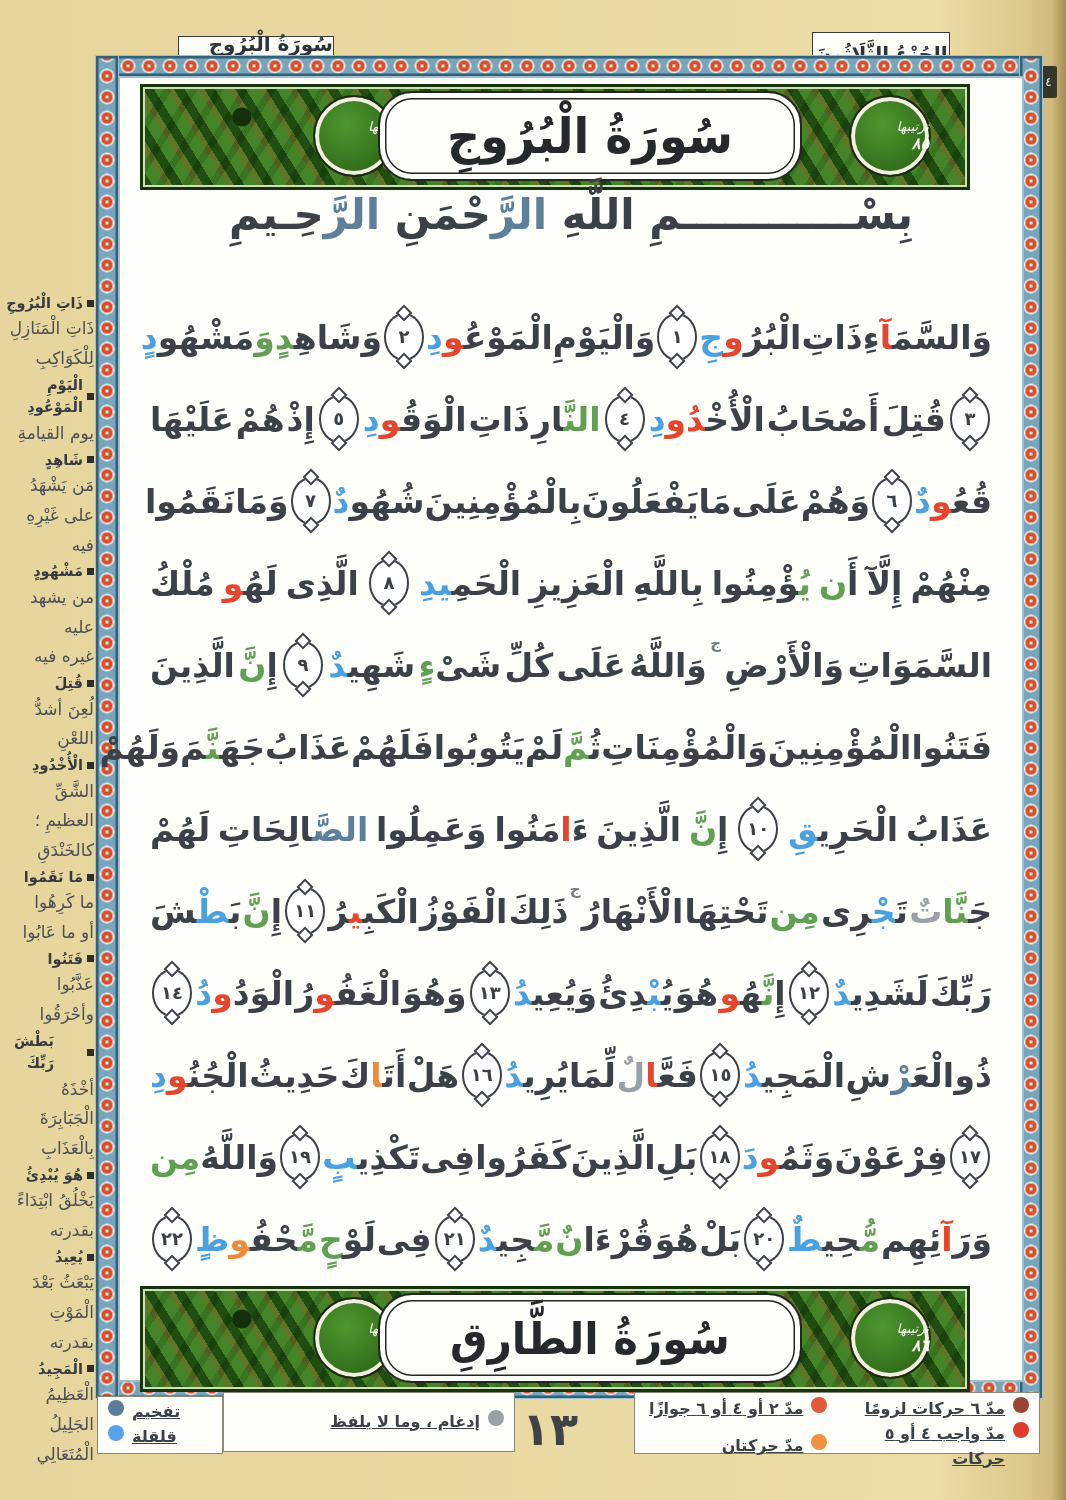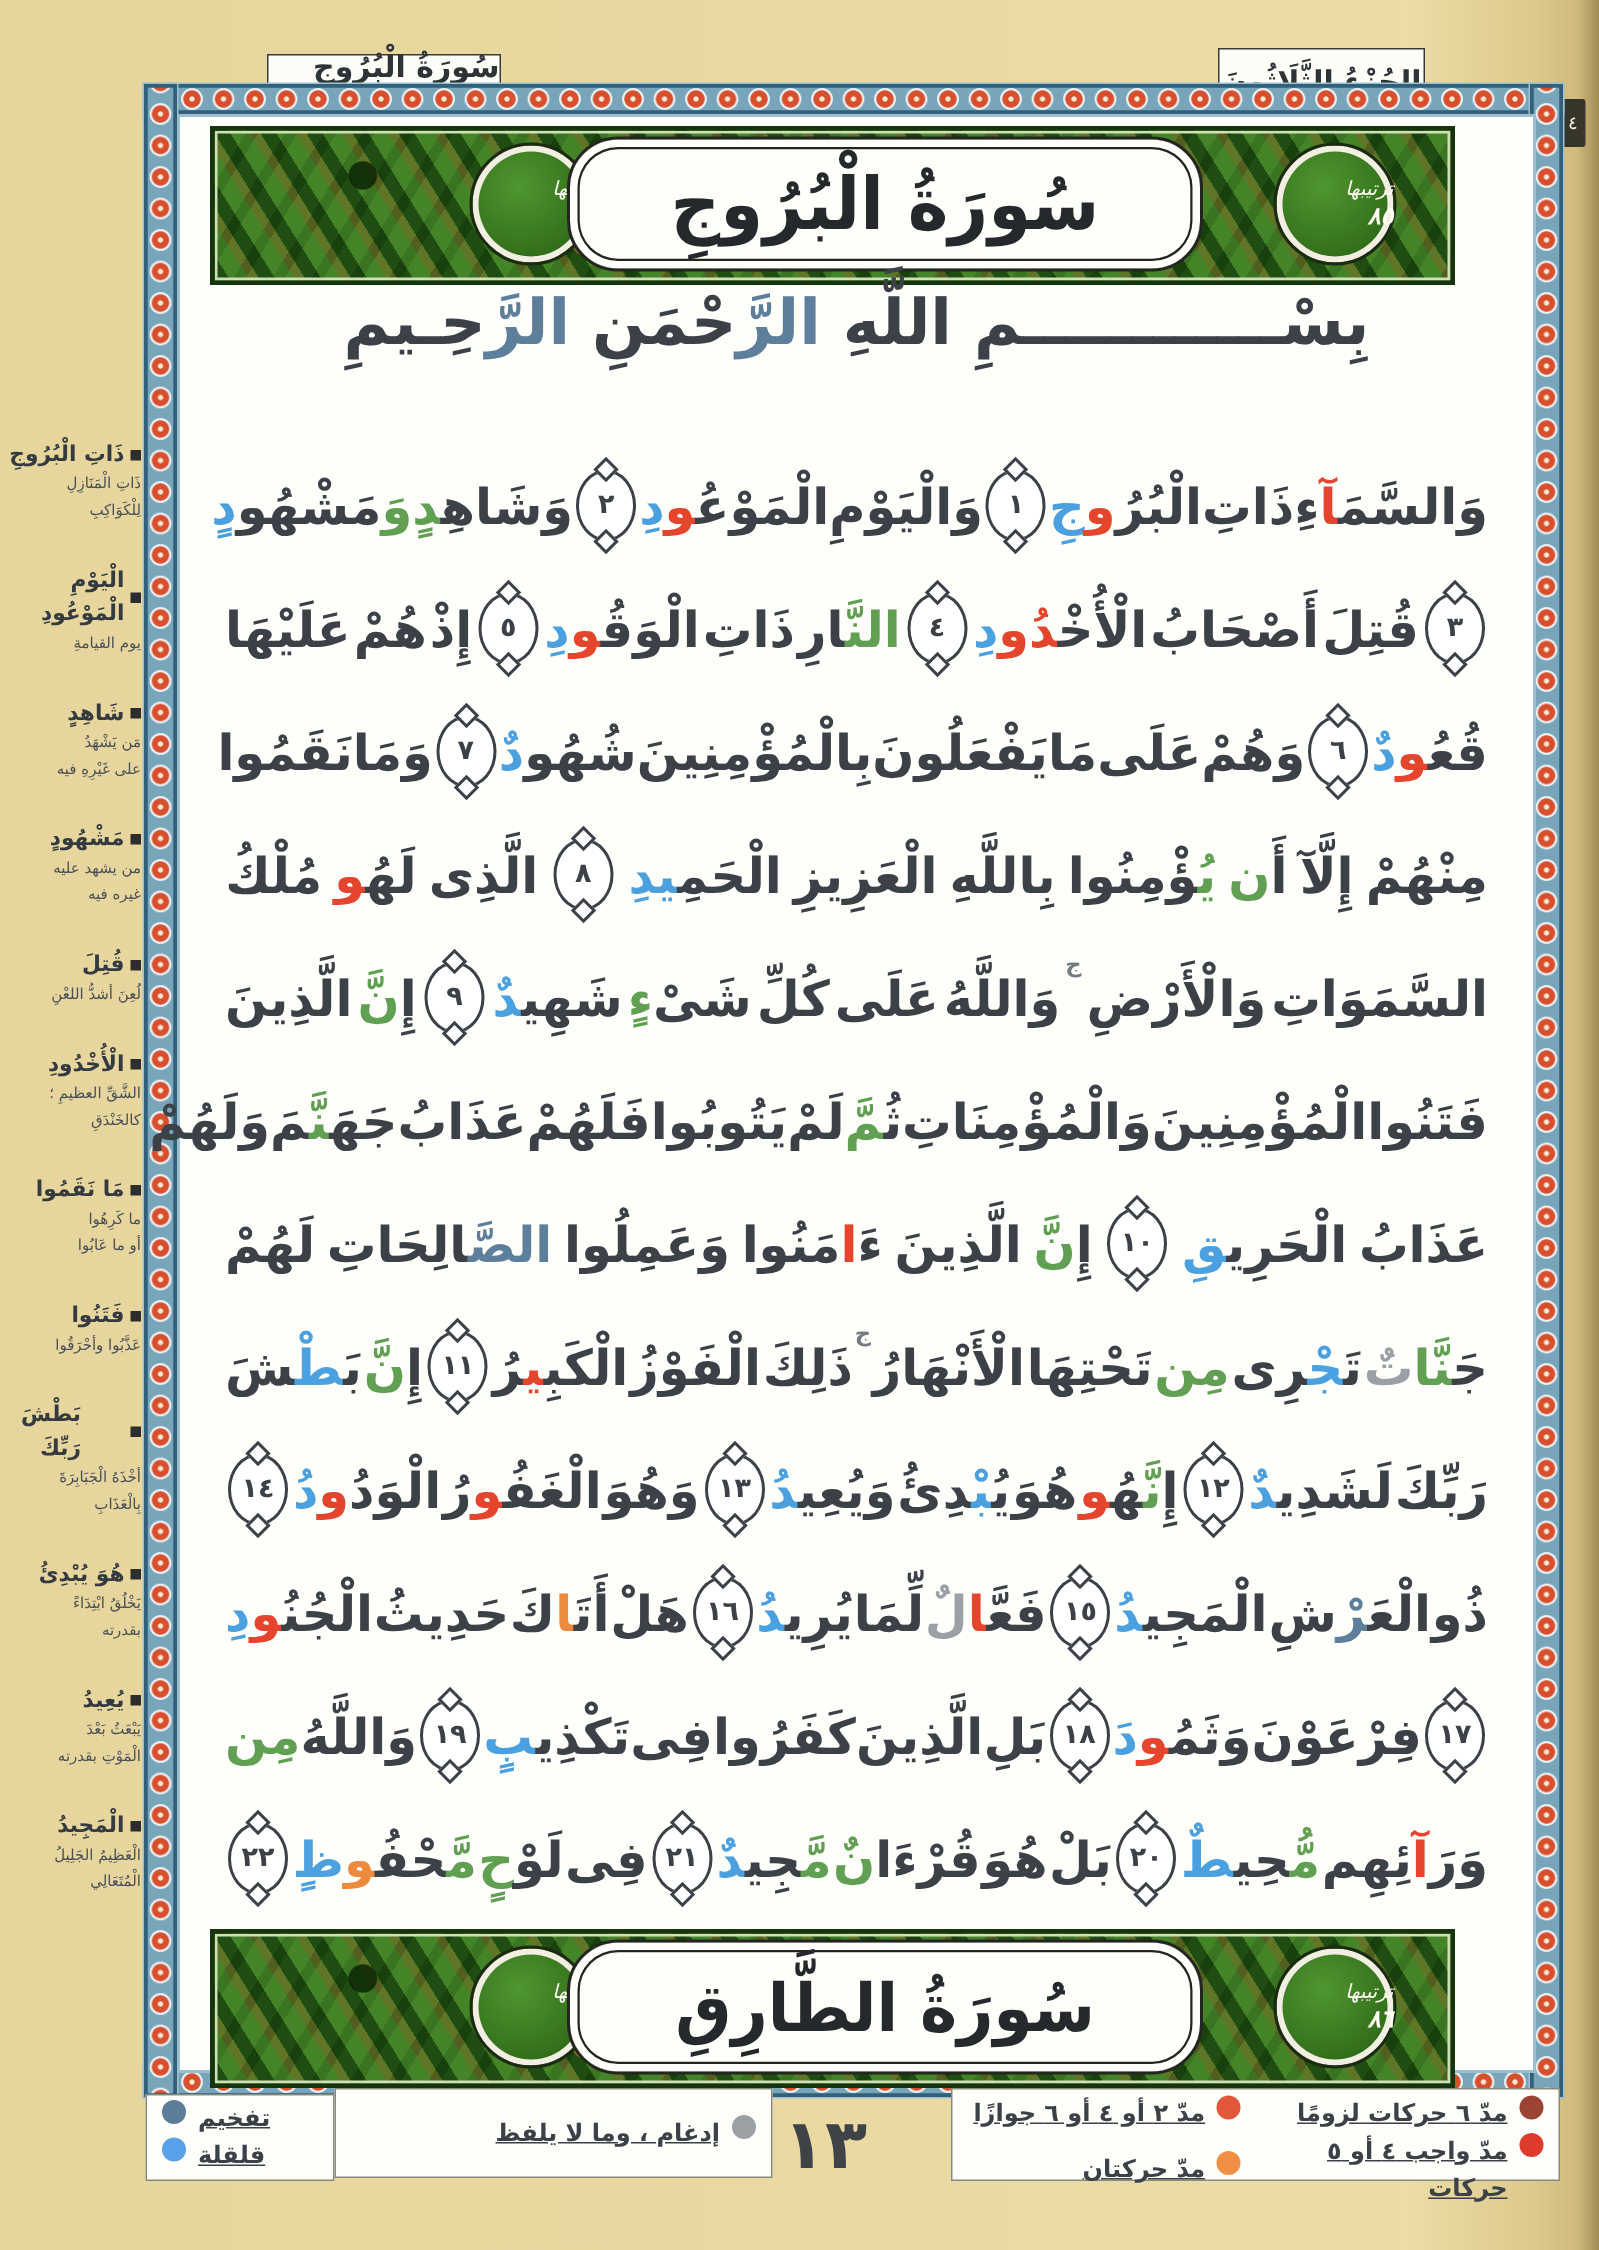--- a/index.html
+++ b/index.html
@@ -70,21 +70,21 @@
      border:2px solid #3c4147;transform:translateX(-50%) rotate(45deg);}
   .ayah::before{top:-8px;} .ayah::after{bottom:-8px;}
   .ayah-n{font-size:18px;font-weight:bold;color:#3c4147;line-height:1;}
   .pause{font-size:15px;color:#737a80;align-self:flex-start;margin-top:10px;flex:0 0 auto;}
   
   .mnotes{position:absolute;left:4px;top:292px;width:90px;height:972px;display:flex;
      flex-direction:column;justify-content:space-between;direction:rtl;text-align:right;padding-right:2px;}
   .mnote{line-height:1.55;}
   .mterm{font-size:14.5px;font-weight:bold;color:#343a40;display:flex;align-items:center;gap:4px;}
   .mbullet{width:7px;height:7px;background:#2d2d2d;flex:0 0 auto;}
-  .mgloss{font-size:10px;color:#4a5056;line-height:1.75;}
+  .mgloss{font-size:17px;color:#4a5056;line-height:1.75;}
   
   .lbox{position:absolute;background:#fefefb;border:1.5px solid #8a8a7a;color:#3b4147;
      font-size:16px;font-weight:bold;display:flex;flex-direction:column;justify-content:center;
      direction:rtl;padding:4px 10px;box-sizing:border-box;}
   .lrow{display:flex;align-items:flex-start;gap:8px;line-height:1.55;text-decoration:underline;}
   .ldot{width:16px;height:16px;border-radius:50%;flex:0 0 auto;}
   .lbox.madd{left:634px;top:1392px;width:406px;height:62px;display:grid;
      grid-template-columns:1.05fr .95fr;align-items:center;}
   .lbox.ghunnah{left:223px;top:1392px;width:292px;height:60px;}
   .lbox.tafkheem{left:97px;top:1396px;width:126px;height:58px;}

